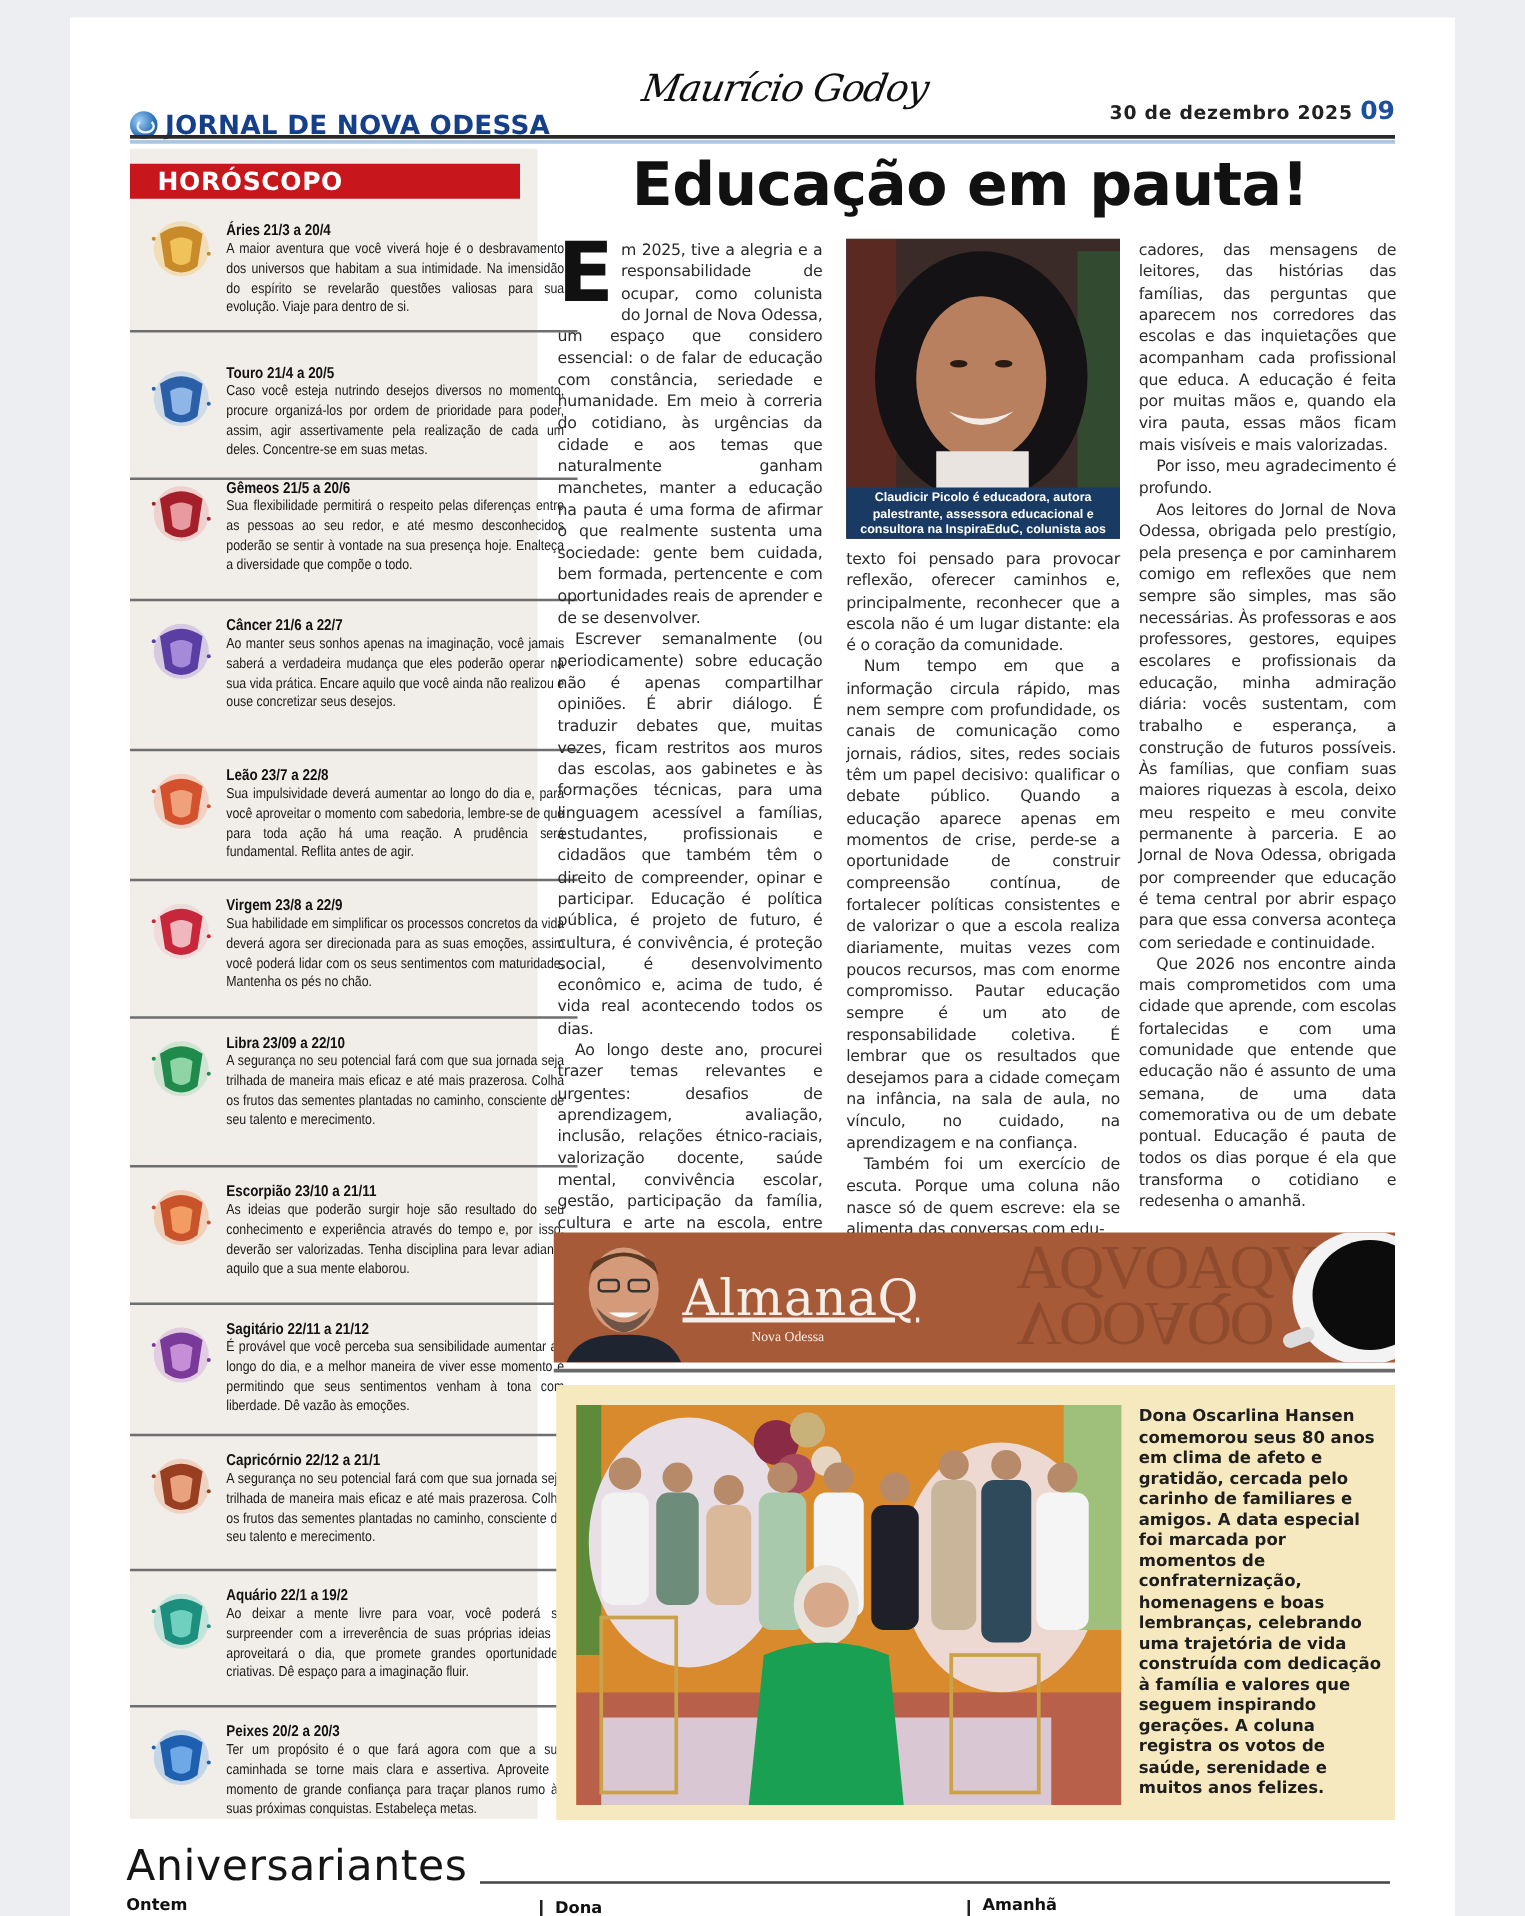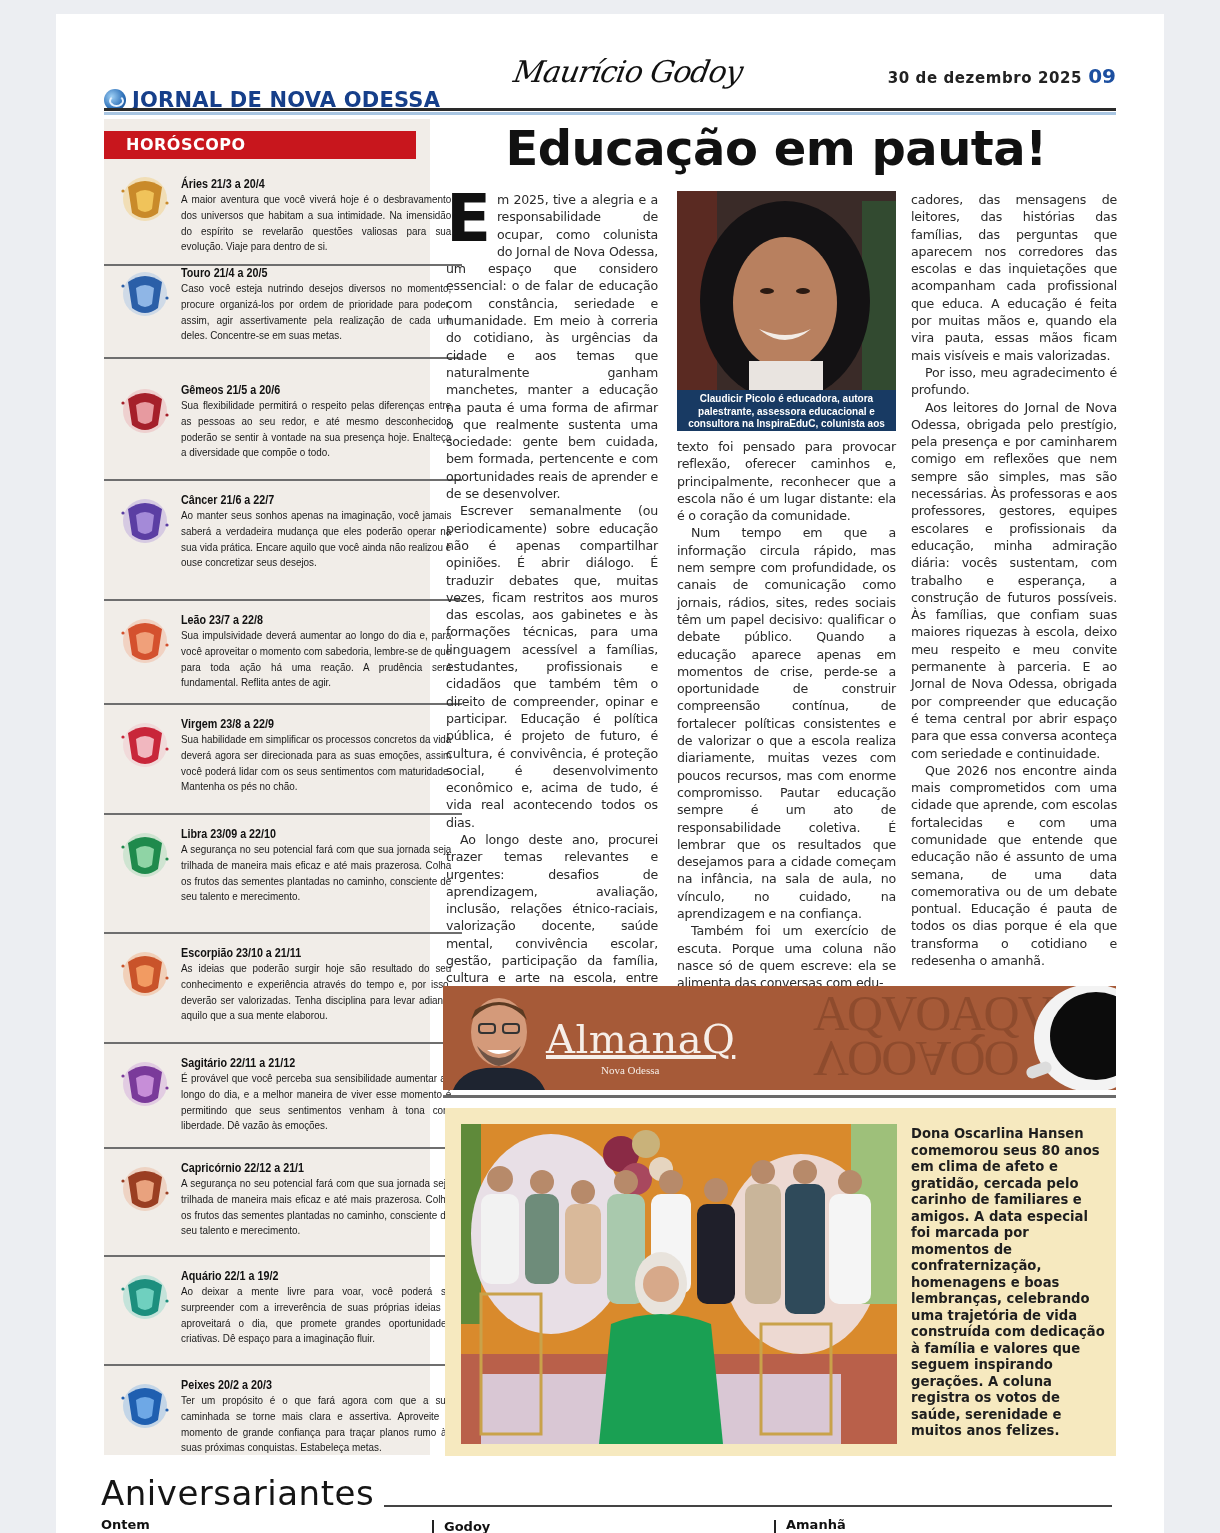--- a/index.html
+++ b/index.html
@@ -7,29 +7,29 @@
   body { background: #eceef2; font-family: "Liberation Sans", sans-serif; position: relative; }
   .page { position: absolute; left: 56px; top: 14px; width: 1108px; height: 1530px; background: #ffffff; }
 
   
   .masthead { position: absolute; left: 48px; top: 50px; width: 1012px; height: 38px; }
   .brand { position: absolute; left: 0; top: 2px; display: flex; align-items: center; gap: 6px; margin-top: 22px; }
   .globe { width: 22px; height: 22px; border-radius: 50%; background: radial-gradient(circle at 35% 35%, #9fd0f5, #2c6fb8 60%, #143e7a); position: relative; }
   .globe::after { content: ""; position: absolute; left: 5px; top: 6px; width: 11px; height: 8px; border: 2px solid #e6f2ff; border-radius: 50%; border-top-color: transparent; }
   .brand-name { font-family: "DejaVu Sans", sans-serif; font-weight: bold; font-size: 21px; color: #163f8a; letter-spacing: 0.2px; }
   .signature { position: absolute; left: 410px; top: -10px; font-family: "DejaVu Serif", serif; font-style: italic; font-size: 30px; color: #111; transform: skewX(-10deg); letter-spacing: -1px; }
-  .dateline { position: absolute; right: 0; top: 0; display: flex; align-items: baseline; gap: 6px; }
+  .dateline { position: absolute; right: 0; top: 12px; display: flex; align-items: baseline; gap: 6px; }
   .date-text { font-family: "DejaVu Sans", sans-serif; font-weight: bold; font-size: 15px; color: #222; letter-spacing: 0.6px; }
   .page-num { font-family: "DejaVu Sans", sans-serif; font-weight: bold; font-size: 20px; color: #1c4fa0; }
   .rule-dark { position: absolute; left: 48px; top: 94px; width: 1012px; height: 3px; background: #2a2a2a; }
   .rule-light { position: absolute; left: 48px; top: 98px; width: 1012px; height: 3px; background: #a9c6e2; }
 
   
   .horo { position: absolute; left: 48px; top: 105px; width: 326px; height: 1336px; background: #f1ede8; }
-  .horo-title { position: absolute; left: 0; top: 12px; width: 312px; height: 28px; background: #c8161d; color: #fff; font-family: "DejaVu Sans", sans-serif; font-weight: bold; font-size: 16px; padding-left: 22px; line-height: 28px; letter-spacing: 0.5px; }
+  .horo-title { position: absolute; left: 0; top: 12px; width: 312px; height: 28px; background: #c8161d; color: #fff; font-family: "DejaVu Sans", sans-serif; font-weight: bold; font-size: 20px; padding-left: 22px; line-height: 28px; letter-spacing: 0.5px; }
   .sign { position: absolute; left: 0; width: 358px; border-bottom: 2px solid #6e6e6e; }
   .sign:last-child { border-bottom: none; }
   .sign-icon { position: absolute; left: 14px; width: 54px; height: 50px; }
   .sign-text { position: absolute; left: 77px; right: 10px; }
   .sign-name { font-family: "Liberation Sans", sans-serif; font-weight: bold; font-size: 12.5px; color: #111; line-height: 15px; transform: scaleX(0.86); transform-origin: left; white-space: nowrap; }
   .sign-body { font-family: "Liberation Sans", sans-serif; font-size: 11.5px; color: #1a1a1a; line-height: 15.8px; text-align: justify; width: 116%; transform: scaleX(0.86); transform-origin: left; }
 
   
   .headline { position: absolute; left: 390px; top: 106px; width: 660px; text-align: center; font-family: "DejaVu Sans", sans-serif; font-weight: bold; font-size: 48px; color: #111; letter-spacing: -0.5px; }
   .col { position: absolute; font-family: "DejaVu Sans", sans-serif; font-size: 12.6px; line-height: 17.3px; color: #2a2a2a; text-align: justify; letter-spacing: -0.2px; }
@@ -85,21 +85,21 @@
             <path d="M10 14 Q27 2 44 14 L40 40 Q27 50 14 40 Z" fill="#c98a2a"></path>
             <path d="M18 20 Q27 14 36 20 L34 36 Q27 42 20 36 Z" fill="#f0c35a"></path>
             <circle cx="5" cy="18" r="1.6" fill="#c98a2a"></circle>
             <circle cx="49" cy="30" r="1.6" fill="#c98a2a"></circle>
           </svg>
           <div class="sign-text" style="top:12px">
             <div class="sign-name">Áries 21/3 a 20/4</div>
             <div class="sign-body">A maior aventura que você viverá hoje é o desbravamento dos universos que habitam a sua intimidade. Na imensidão do espírito se revelarão questões valiosas para sua evolução. Viaje para dentro de si.</div>
           </div>
         </div>
-        <div class="sign" style="top: 135px; height: 105px;">
+        <div class="sign" style="top: 160px; height: 105px;">
           <svg class="sign-icon" style="top:14px" viewBox="0 0 54 50">
             <ellipse cx="27" cy="26" rx="22" ry="22" fill="#8fb6e6" opacity="0.35"></ellipse>
             <path d="M10 14 Q27 2 44 14 L40 40 Q27 50 14 40 Z" fill="#2b5fa8"></path>
             <path d="M18 20 Q27 14 36 20 L34 36 Q27 42 20 36 Z" fill="#8fb6e6"></path>
             <circle cx="5" cy="18" r="1.6" fill="#2b5fa8"></circle>
             <circle cx="49" cy="30" r="1.6" fill="#2b5fa8"></circle>
           </svg>
           <div class="sign-text" style="top:12px">
             <div class="sign-name">Touro 21/4 a 20/5</div>
             <div class="sign-body">Caso você esteja nutrindo desejos diversos no momento, procure organizá-los por ordem de prioridade para poder, assim, agir assertivamente pela realização de cada um deles. Concentre-se em suas metas.</div>
@@ -355,16 +355,16 @@
         <circle cx="200" cy="160" r="18" fill="#d7a98a"></circle>
       </svg>
     </div>
     <div class="bday-text">Dona Oscarlina Hansen comemorou seus 80 anos em clima de afeto e gratidão, cercada pelo carinho de familiares e amigos. A data especial foi marcada por momentos de confraternização, homenagens e boas lembranças, celebrando uma trajetória de vida construída com dedicação à família e valores que seguem inspirando gerações. A coluna registra os votos de saúde, serenidade e muitos anos felizes.</div>
   </div>
 
   <div class="aniv-title">Aniversariantes</div>
   <div class="aniv-line"></div>
   <div class="aniv-col" style="left:45px;">Ontem</div>
   <div class="aniv-sep" style="left:376px;"></div>
-  <div class="aniv-col" style="left:388px; top:1505px;">Godoy</div>
+  <div class="aniv-col" style="left:388px; top:1505px;">Dona</div>
   <div class="aniv-sep" style="left:718px;"></div>
   <div class="aniv-col" style="left:730px;">Amanhã</div>
 </div>
 
 </body></html>

